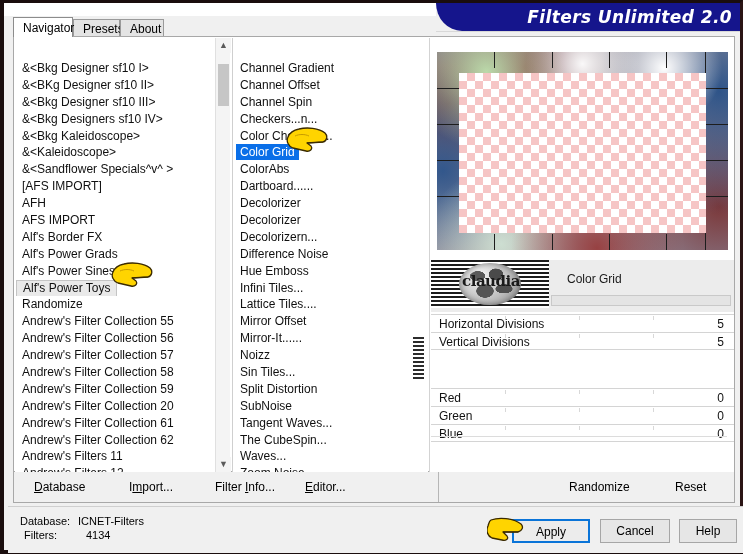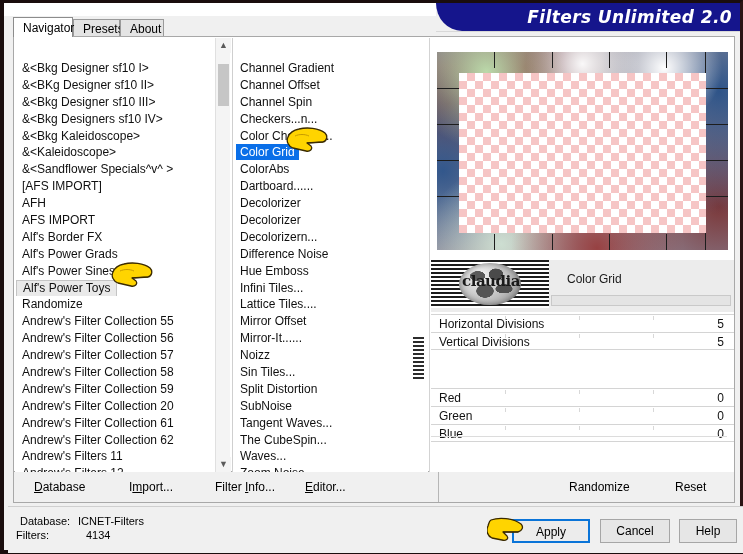--- a/index.html
+++ b/index.html
@@ -417,21 +417,21 @@
     box-sizing: border-box;
   }
   .status-line {
     position: absolute;
     font-size: 11px;
     color: #000;
     white-space: nowrap;
   }
   .st-l1-k { left: 12px; top: 8px; }
   .st-l1-v { left: 70px; top: 8px; }
-  .st-l2-k { left: 8px; top: 22px; }
+  .st-l2-k { left: 16px; top: 22px; }
   .st-l2-v { left: 78px; top: 22px; }
 
   .dlg-btn {
     position: absolute;
     top: 12px;
     height: 24px;
     line-height: 22px;
     text-align: center;
     font-size: 12px;
     background: #e6e6e6;

